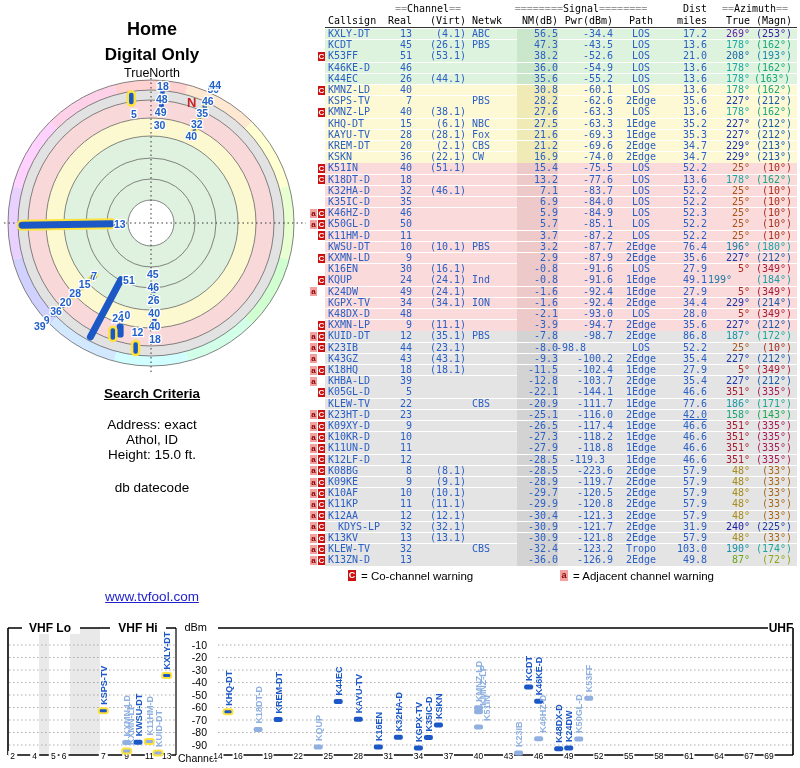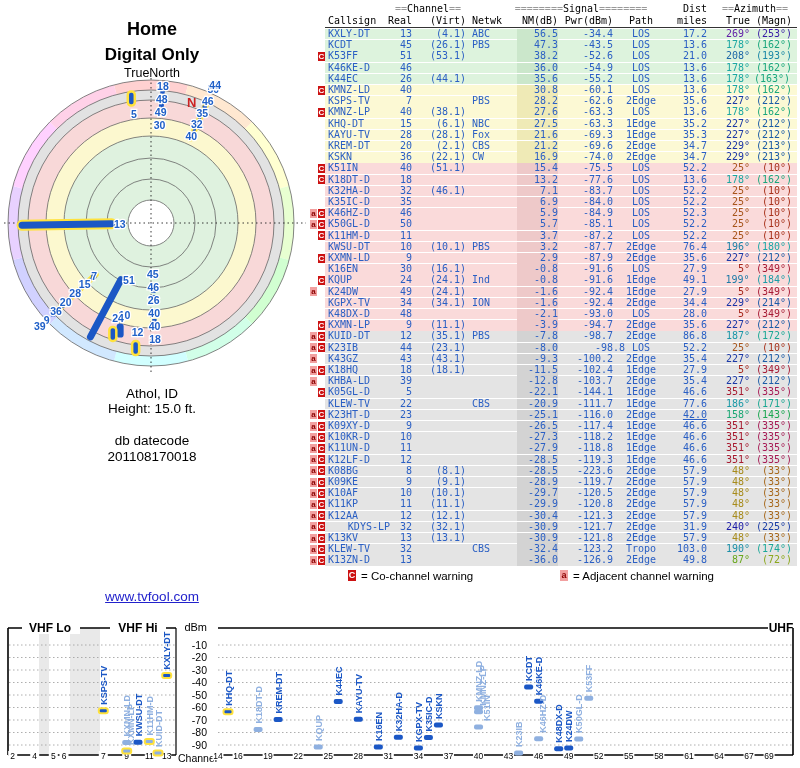--- a/index.html
+++ b/index.html
@@ -135,24 +135,25 @@
       <rect x="116.64115764818578" y="247.61757253792655" width="7" height="14" rx="3.2" fill="#1b57c5" stroke="none" stroke-width="0"></rect>
       <text x="124.6" y="242.7" fill="#2060c8" font-size="10.5" font-weight="bold" text-anchor="middle" stroke="#fff" stroke-width="2.5" paint-order="stroke">10</text>
       <rect x="109.31801798157358" y="250.88852750913668" width="7" height="14" rx="3.2" fill="#1b57c5" stroke="#ffe23c" stroke-width="2.5"></rect>
       <text x="118.0" y="246.3" fill="#2060c8" font-size="10.5" font-weight="bold" text-anchor="middle" stroke="#fff" stroke-width="2.5" paint-order="stroke">24</text>
       <rect x="132.14446273095137" y="265.06081510680656" width="7" height="14" rx="3.2" fill="#1b57c5" stroke="#ffe23c" stroke-width="2.5"></rect>
       <text x="137.6" y="259.7" fill="#2060c8" font-size="10.5" font-weight="bold" text-anchor="middle" stroke="#fff" stroke-width="2.5" paint-order="stroke">12</text>
       <rect x="127.78925740493088" y="15.551269085012649" width="7" height="14" rx="3.2" fill="#1b57c5" stroke="#ffe23c" stroke-width="2.5"></rect>
       <text x="133.8" y="41.9" fill="#2060c8" font-size="10.5" font-weight="bold" text-anchor="middle" stroke="#fff" stroke-width="2.5" paint-order="stroke">5</text>
     </svg>
   <div class="abs sc">
+    <div class="sct">Search Criteria</div>
+    <div class="scl">Address: exact</div>
     <div class="scl">Athol, ID</div>
     <div class="scl">Height: 15.0 ft.</div>
     <div class="scl dbb">db datecode</div>
-    <div class="scl">201108170018</div>
   </div>
   <div class="abs link">www.tvfool.com</div>
 </div>
 
 <div id="tablewrap">
   <div id="thead2" style="left: 0px; top: 15px; width: 492px;">
       <span class="hcell" style="left:20px;width:62px;text-align:left">Callsign</span>
       <span class="hcell" style="left:80px;width:24px;text-align:right">Real</span>
       <span class="hcell" style="left:106px;width:52px;text-align:right">(Virt)</span>
       <span class="hcell" style="left:164px;width:36px;text-align:left">Netwk</span>
@@ -471,21 +472,21 @@
         <span class="rbg p" style="left:17px;top:0;width:472px;height:10.4px"></span>
         <span class="mk mkc" style="left:10px">C</span>
         <span class="cell " style="left:20px;width:62px;text-align:left;">KQUP</span>
         <span class="cell " style="left:80px;width:24px;text-align:right;">24</span>
         <span class="cell " style="left:106px;width:52px;text-align:right;">(24.1)</span>
         <span class="cell " style="left:164px;width:36px;text-align:left;">Ind</span>
         <span class="cell tint" style="left:209px;width:41px;text-align:right;">-0.8</span>
         <span class="cell " style="left:252px;width:53px;text-align:right;">-91.6</span>
         <span class="cell " style="left:313px;width:40px;text-align:center;">1Edge</span>
         <span class="cell " style="left:357px;width:42px;text-align:right;">49.1</span>
-        <span class="cell " style="left:409px;width:41px;text-align:center;color:hsl(199,72%,38%)">199°</span>
+        <span class="cell " style="left:400px;width:41px;text-align:left;color:hsl(199,72%,38%)">199°</span>
         <span class="cell " style="left:444px;width:40px;text-align:right;color:hsl(184,72%,38%)">(184°)</span>
       </div>
       <div class="trow p" style="left: 0px; top: 257.6px; width: 492px;">
         <span class="rbg p" style="left:17px;top:0;width:472px;height:10.4px"></span>
         <span class="mk mka" style="left:2px">a</span>
         <span class="cell " style="left:20px;width:62px;text-align:left;">K24DW</span>
         <span class="cell " style="left:80px;width:24px;text-align:right;">49</span>
         <span class="cell " style="left:106px;width:52px;text-align:right;">(24.1)</span>
         <span class="cell " style="left:164px;width:36px;text-align:left;"></span>
         <span class="cell tint" style="left:209px;width:41px;text-align:right;">-1.6</span>
@@ -552,21 +553,21 @@
       </div>
       <div class="trow gr" style="left: 0px; top: 313.6px; width: 492px;">
         <span class="rbg gr" style="left:17px;top:0;width:472px;height:10.4px"></span>
         <span class="mk mka" style="left:2px">a</span>
         <span class="mk mkc" style="left:10px">C</span>
         <span class="cell " style="left:20px;width:62px;text-align:left;">K23IB</span>
         <span class="cell " style="left:80px;width:24px;text-align:right;">44</span>
         <span class="cell " style="left:106px;width:52px;text-align:right;">(23.1)</span>
         <span class="cell " style="left:164px;width:36px;text-align:left;"></span>
         <span class="cell tint" style="left:209px;width:41px;text-align:right;">-8.0</span>
-        <span class="cell " style="left:264px;width:53px;text-align:right;">-98.8</span>
+        <span class="cell " style="left:248px;width:53px;">-98.8</span>
         <span class="cell " style="left:313px;width:40px;text-align:center;">LOS</span>
         <span class="cell " style="left:357px;width:42px;text-align:right;">52.2</span>
         <span class="cell " style="left:401px;width:41px;text-align:right;color:hsl(25,72%,38%)">25°</span>
         <span class="cell " style="left:444px;width:40px;text-align:right;color:hsl(10,72%,38%)">(10°)</span>
       </div>
       <div class="trow gr" style="left: 0px; top: 324.8px; width: 492px;">
         <span class="rbg gr" style="left:17px;top:0;width:472px;height:10.4px"></span>
         <span class="mk mka" style="left:2px">a</span>
         <span class="cell " style="left:20px;width:62px;text-align:left;">K43GZ</span>
         <span class="cell " style="left:80px;width:24px;text-align:right;">43</span>
@@ -697,21 +698,21 @@
       </div>
       <div class="trow gr" style="left: 0px; top: 425.6px; width: 492px;">
         <span class="rbg gr" style="left:17px;top:0;width:472px;height:10.4px"></span>
         <span class="mk mka" style="left:2px">a</span>
         <span class="mk mkc" style="left:10px">C</span>
         <span class="cell " style="left:20px;width:62px;text-align:left;">K12LF-D</span>
         <span class="cell " style="left:80px;width:24px;text-align:right;">12</span>
         <span class="cell " style="left:106px;width:52px;text-align:right;"></span>
         <span class="cell " style="left:164px;width:36px;text-align:left;"></span>
         <span class="cell tint" style="left:209px;width:41px;text-align:right;">-28.5</span>
-        <span class="cell " style="left:252px;width:53px;text-align:right;">-119.3</span>
+        <span class="cell " style="left:244px;width:53px;text-align:right;">-119.3</span>
         <span class="cell " style="left:313px;width:40px;text-align:center;">1Edge</span>
         <span class="cell " style="left:357px;width:42px;text-align:right;">46.6</span>
         <span class="cell " style="left:401px;width:41px;text-align:right;color:hsl(351,72%,38%)">351°</span>
         <span class="cell " style="left:444px;width:40px;text-align:right;color:hsl(335,72%,38%)">(335°)</span>
       </div>
       <div class="trow gr" style="left: 0px; top: 436.8px; width: 492px;">
         <span class="rbg gr" style="left:17px;top:0;width:472px;height:10.4px"></span>
         <span class="mk mka" style="left:2px">a</span>
         <span class="mk mkc" style="left:10px">C</span>
         <span class="cell " style="left:20px;width:62px;text-align:left;">K08BG</span>
@@ -782,21 +783,21 @@
         <span class="cell " style="left:252px;width:53px;text-align:right;">-121.3</span>
         <span class="cell " style="left:313px;width:40px;text-align:center;">2Edge</span>
         <span class="cell " style="left:357px;width:42px;text-align:right;">57.9</span>
         <span class="cell " style="left:401px;width:41px;text-align:right;color:hsl(48,72%,38%)">48°</span>
         <span class="cell " style="left:444px;width:40px;text-align:right;color:hsl(33,72%,38%)">(33°)</span>
       </div>
       <div class="trow gr" style="left: 0px; top: 492.8px; width: 492px;">
         <span class="rbg gr" style="left:17px;top:0;width:472px;height:10.4px"></span>
         <span class="mk mka" style="left:2px">a</span>
         <span class="mk mkc" style="left:10px">C</span>
-        <span class="cell " style="left:20px;width:62px;text-align:right;">KDYS-LP</span>
+        <span class="cell " style="left:20px;width:62px;text-align:center;">KDYS-LP</span>
         <span class="cell " style="left:80px;width:24px;text-align:right;">32</span>
         <span class="cell " style="left:106px;width:52px;text-align:right;">(32.1)</span>
         <span class="cell " style="left:164px;width:36px;text-align:left;"></span>
         <span class="cell tint" style="left:209px;width:41px;text-align:right;">-30.9</span>
         <span class="cell " style="left:252px;width:53px;text-align:right;">-121.7</span>
         <span class="cell " style="left:313px;width:40px;text-align:center;">2Edge</span>
         <span class="cell " style="left:357px;width:42px;text-align:right;">31.9</span>
         <span class="cell " style="left:401px;width:41px;text-align:right;color:hsl(240,72%,38%)">240°</span>
         <span class="cell " style="left:444px;width:40px;text-align:right;color:hsl(225,72%,38%)">(225°)</span>
       </div>

